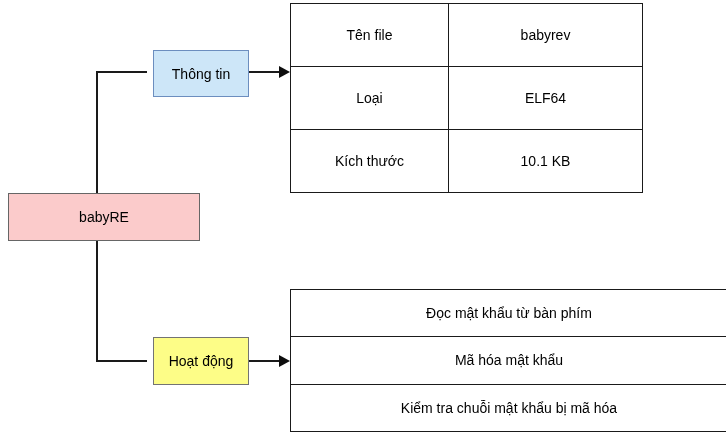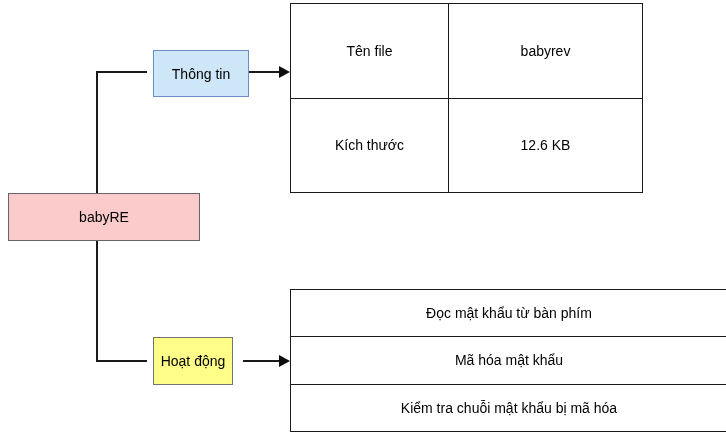--- a/index.html
+++ b/index.html
@@ -23,21 +23,21 @@
     align-items: center;
     justify-content: center;
     box-sizing: border-box;
     border: 1.5px solid #666666;
     text-align: center;
     white-space: nowrap;
     margin-left: 6px;
   }
   #node-root      { left: 2px;   top: 193px; width: 192px; height: 48px; justify-content: center; }
   #node-info      { left: 147px; top: 50px;  width: 96px;  height: 47px; }
-  #node-activity  { left: 147px; top: 337px; width: 80px;  height: 48px; }
+  #node-activity  { left: 147px; top: 337px; width: 96px;  height: 48px; }
 
   .line {
     position: absolute;
     background: #1a1a1a;
   }
   #trunk-top-v    { left: 96px;  top: 71px;  width: 2px;  height: 122px; }
   #trunk-top-h    { left: 96px;  top: 71px;  width: 51px; height: 2px; }
   #trunk-bot-v    { left: 96px;  top: 241px; width: 2px;  height: 121px; }
   #trunk-bot-h    { left: 96px;  top: 360px; width: 51px; height: 2px; }
   #edge-info-line { left: 243px; top: 71px;  width: 38px; height: 2px; }
@@ -103,22 +103,26 @@
     <span>Hoạt động</span>
   </div>
 
   <table class="dtable" id="info-table">
     <tbody>
         <tr>
       <td class="key">Tên file</td>
       <td class="val">babyrev</td>
     </tr>
     <tr>
+      <td class="key">Loại</td>
+      <td class="val">ELF64</td>
+    </tr>
+    <tr>
       <td class="key">Kích thước</td>
-      <td class="val">12.6 KB</td>
+      <td class="val">10.1 KB</td>
     </tr>
   </tbody>
     </table>
 
   <table class="dtable" id="activity-table">
     <tbody>
         <tr>
       <td>Đọc mật khẩu từ bàn phím</td>
     </tr>
     <tr>

